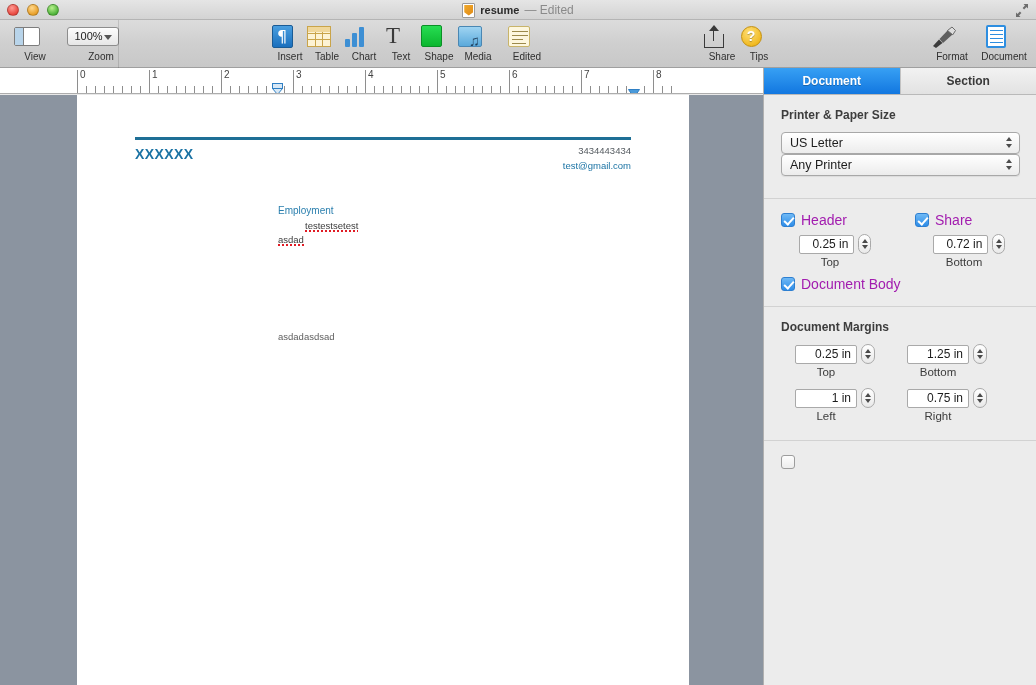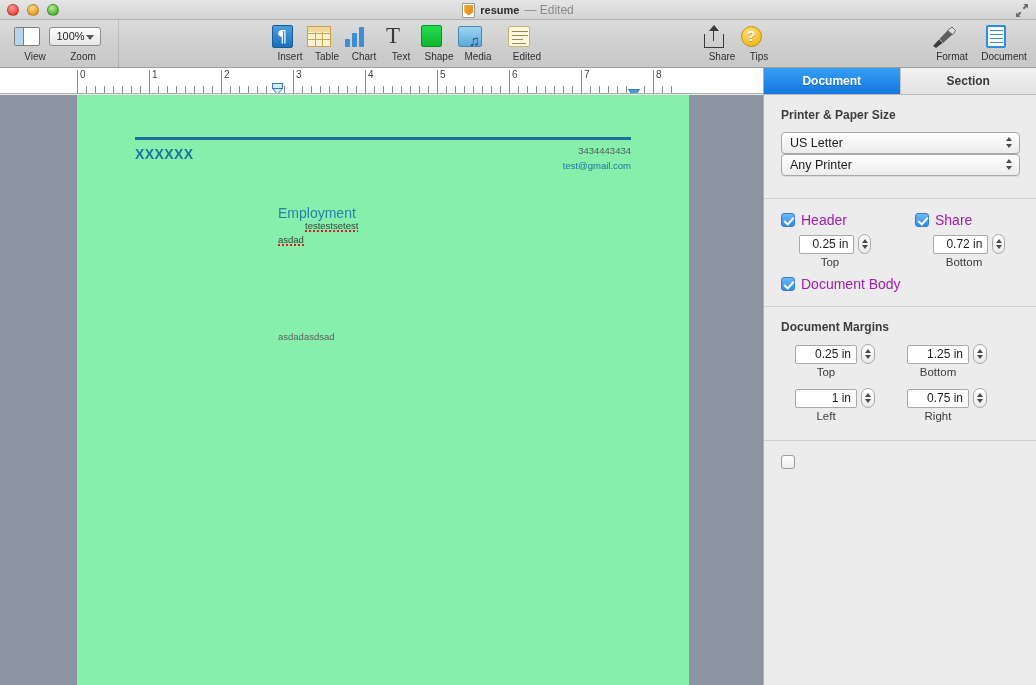--- a/index.html
+++ b/index.html
@@ -199,41 +199,41 @@
     position: absolute; width: 11px; height: 10px;
   }
 
   
   .canvas {
     position: absolute; left: 0; top: 95px; width: 763px; height: 590px;
     background: #8b94a0; overflow: hidden;
   }
   .page {
     position: absolute; left: 77px; top: 0; width: 612px; height: 590px;
-    background: #86efac;
+    background: #ffffff;
   }
   .hdr-rule {
     position: absolute; left: 58px; top: 42px; width: 496px; height: 3px;
     background: #1e6f96;
   }
   .hdr-name {
     position: absolute; left: 58px; top: 51px;
     font-size: 14px; font-weight: bold; color: #1b73a4; letter-spacing: .4px;
   }
   .hdr-phone {
     position: absolute; right: 58px; top: 50px;
     font-size: 9.5px; color: #555b60; text-align: right;
   }
   .hdr-email {
     position: absolute; right: 58px; top: 65px;
     font-size: 9.5px; color: #1b73a4; text-align: right;
   }
   .sect-title {
     position: absolute; left: 201px; top: 110px;
-    font-size: 14px; color: #2a7fae; font-weight: 500;
+    font-size: 10px; color: #2a7fae; font-weight: 500;
   }
   .body-line {
     position: absolute; left: 201px;
     font-size: 9.5px; color: #3b3b3b;
   }
   .misspell {
     background-image: repeating-linear-gradient(
       to right, #e01b24 0 2px, transparent 2px 4px);
     background-position: 0 100%;
     background-size: 100% 2px;
@@ -369,21 +369,21 @@
 
   <div class="toolbar">
 
     <div class="tb-item" style="left:0px;">
       <div class="tb-glyph">
           <div class="ic-view"></div>
         </div>
       <div class="tb-label">View</div>
     </div>
 
-    <div class="tb-item" style="left:48px;">
+    <div class="tb-item" style="left:66px;">
       <div class="tb-glyph">
         <div class="zoom-pop">
           <span class="cap">100%</span>
           <span class="arrow"></span>
         </div>
       </div>
       <div class="tb-label">Zoom</div>
     </div>
 
     <div class="tb-sep" style="left:118px;"></div>

